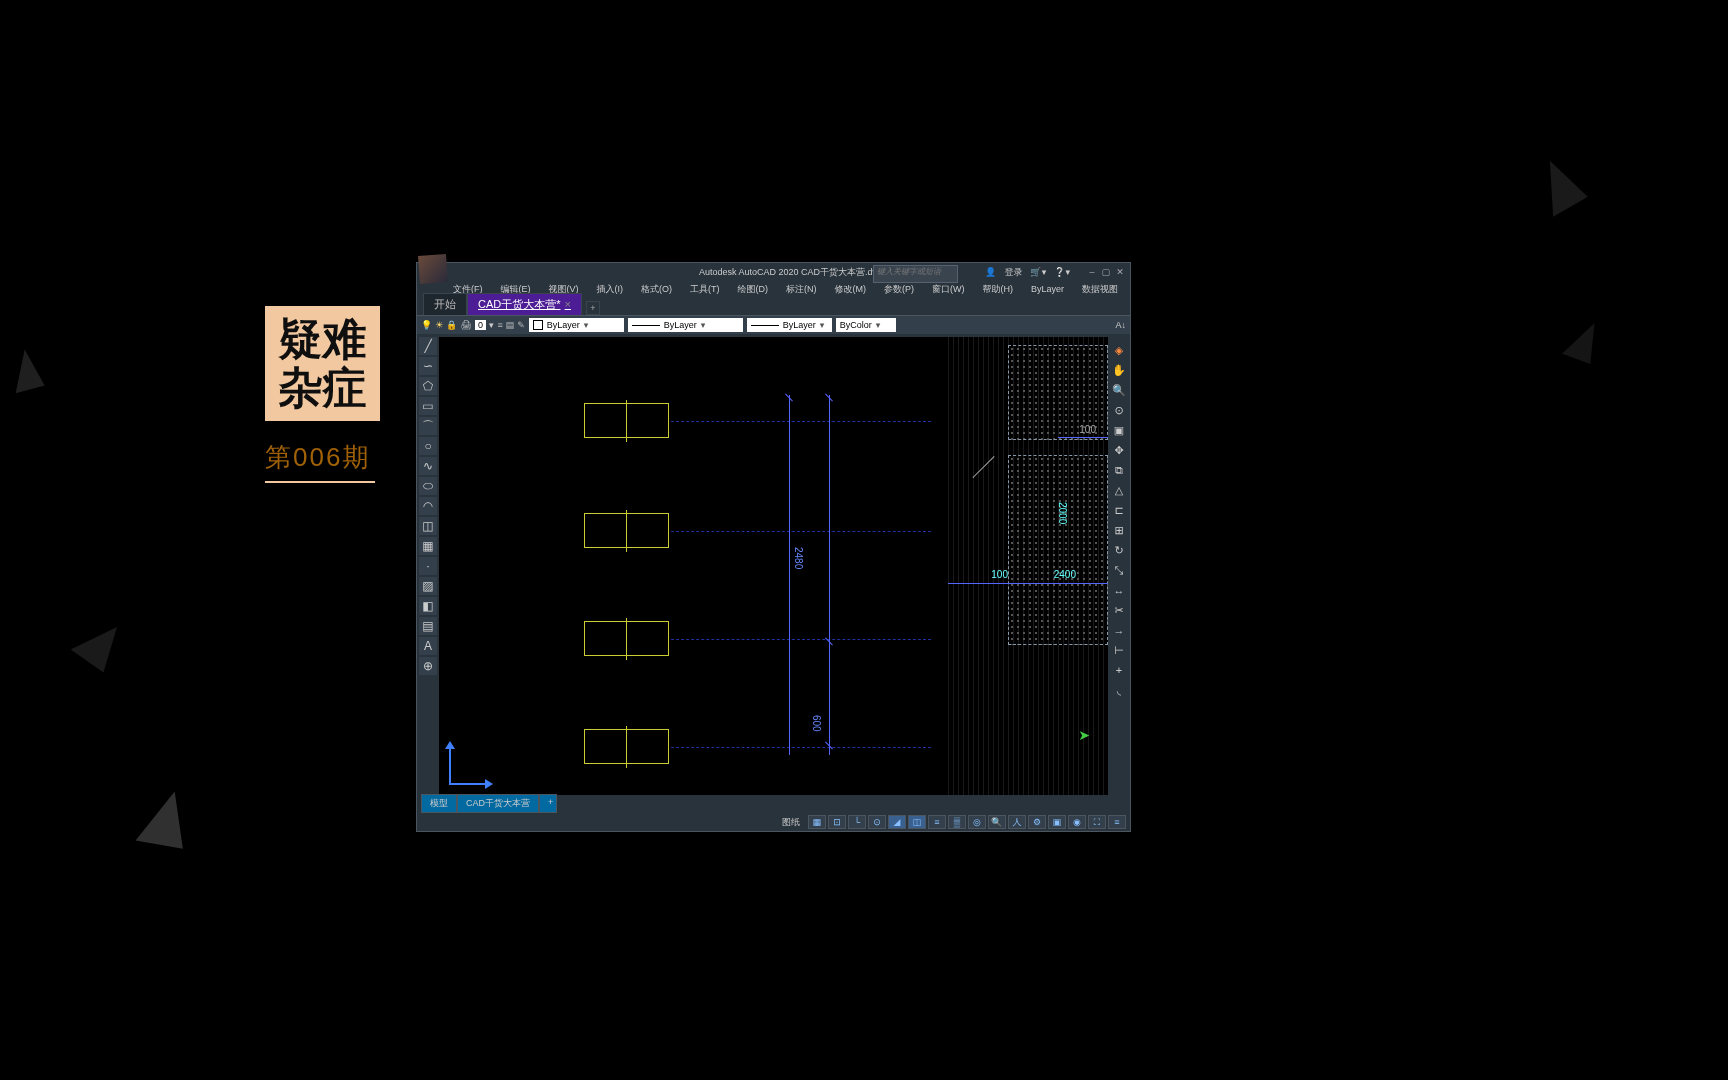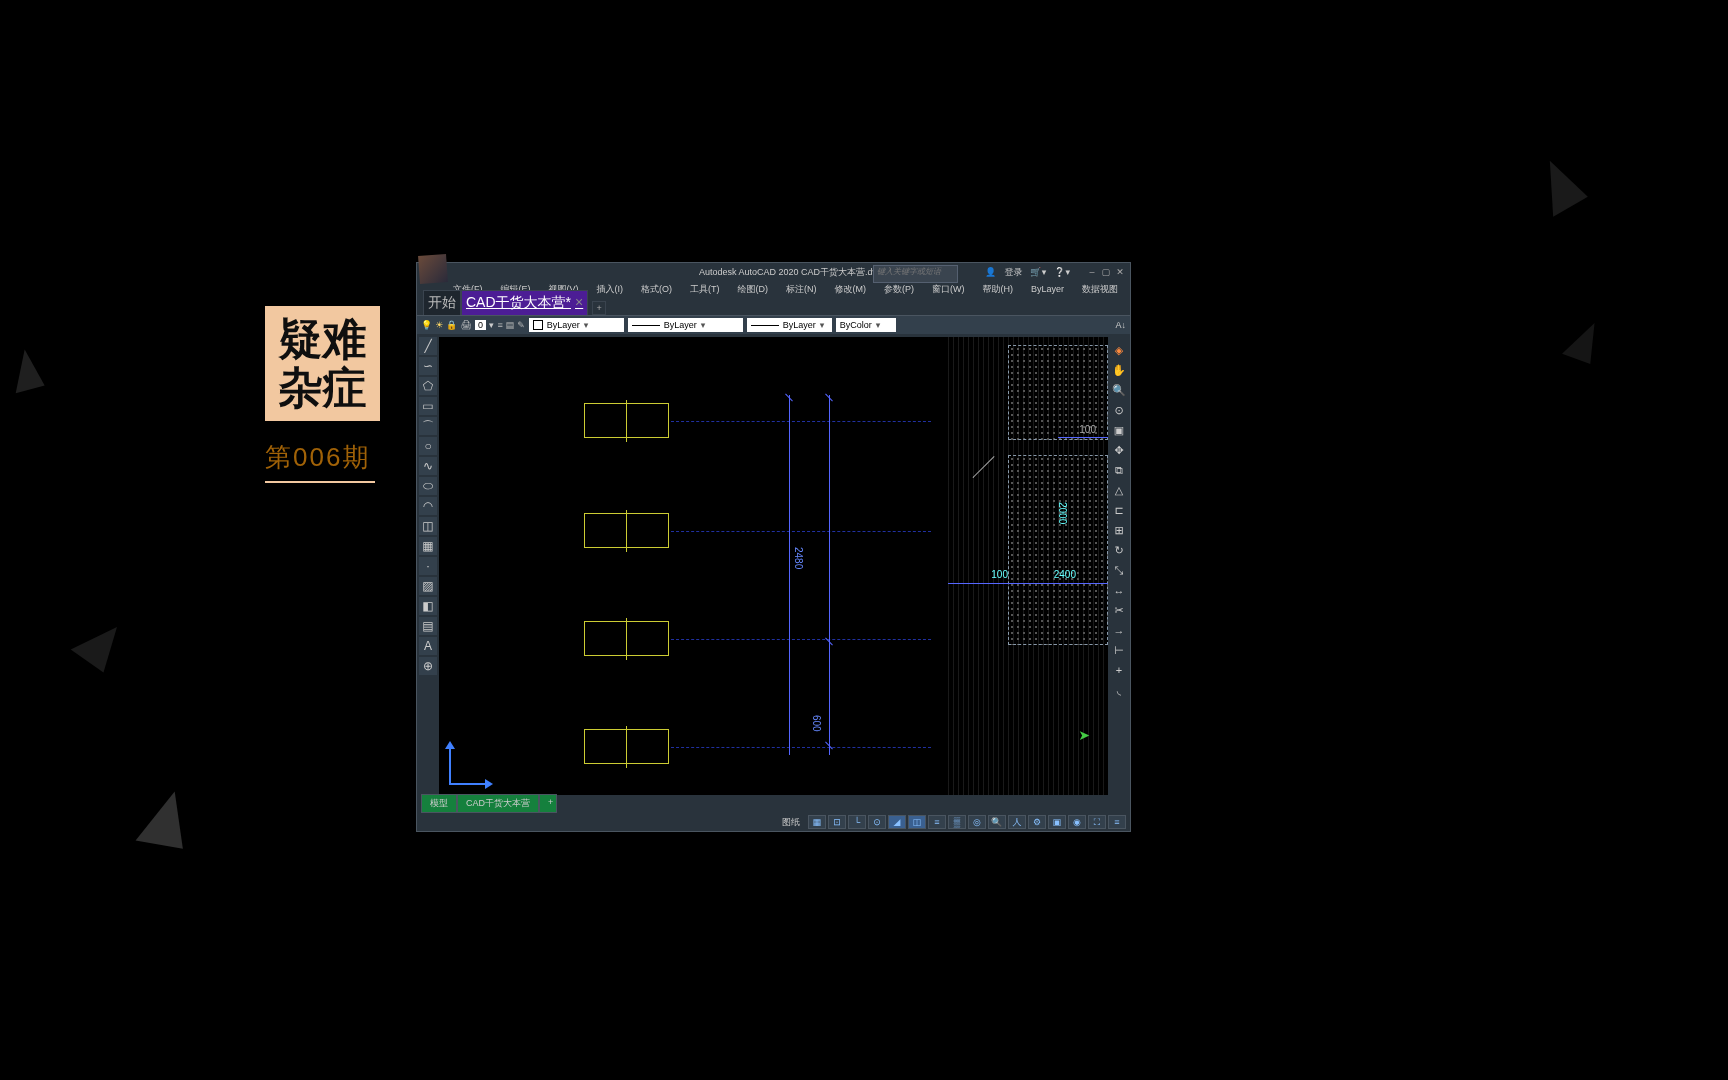--- a/index.html
+++ b/index.html
@@ -25,21 +25,21 @@
 .titlebar-center { flex:1; text-align:center; font-size:9px; }
 .search-box { position:absolute; right:172px; top:2px; width:85px; height:18px; background:#3a444f; border:1px solid #556070; color:#777; font-size:8px; padding:0 3px; font-style:italic; }
 .titlebar-right { position:absolute; right:4px; display:flex; gap:8px; align-items:center; }
 .titlebar-icon { color:#ccc; font-size:9px; }
 .winbtns { display:flex; margin-left:8px; gap:2px; }
 .winbtn { width:12px; height:12px; color:#aaa; font-size:9px; display:flex; align-items:center; justify-content:center; }
 
 .menubar { height:16px; display:flex; gap:10px; padding:0 4px 0 32px; align-items:center; color:#ccc; font-size:9px; }
 .menubar span { padding:0 4px; }
 .doc-tabs { height:18px; background:#29333c; display:flex; align-items:end; padding-left:6px; gap:0; }
-.doc-tab { padding:3px 4px; background:#1e262e; border:1px solid #3a444f; border-bottom:none; color:#bbb; font-size:14px; }
+.doc-tab { padding:3px 10px; background:#1e262e; border:1px solid #3a444f; border-bottom:none; color:#bbb; font-size:11px; }
 .doc-tab.active { background:#4c1d95; color:#fff;text-decoration:underline; }
 .doc-tab-close { margin-left:4px; color:#888; }
 .doc-tab-plus { width:14px; height:14px; color:#aaa; margin-left:4px; display:flex; align-items:center; justify-content:center; border:1px solid #3a444f; }
 
 .props-bar { height:20px; background:#33404c; border-top:1px solid #4a5560; border-bottom:1px solid #29333c; display:flex; align-items:center; gap:4px; padding:0 4px; }
 .layer-icons { display:flex; gap:3px; align-items:center; font-size:9px; }
 .bulb { color:#ffcc33; }
 .sun { color:#ffd966; }
 .lock { color:#88aaff; }
 .layer-num { background:#fff; color:#000; padding:0 3px; font-size:9px; }
@@ -58,21 +58,21 @@
 .rect-y { position:absolute; border:1px solid #cccc33; }
 .dim-line { position:absolute; background:#5566ff; }
 .dim-v { width:1px; }
 .dim-h { height:1px; }
 .tick { position:absolute; width:8px; height:8px; }
 .tick::before { content:''; position:absolute; width:10px; height:1px; background:#5566ff; transform:rotate(45deg); top:4px; left:-1px; }
 .dim-dash { border-top:1px dashed #2030a0; }
 .ucs { position:absolute; left:10px; bottom:10px; width:45px; height:45px; }
 .ucs-line { position:absolute; background:#4080ff; }
 .model-tabs { position:absolute; left:4px; bottom:18px; display:flex; gap:0; }
-.model-tab { padding:2px 8px; background:#15803d; color:#ccc; font-size:9px; border:1px solid #4a5560; }
+.model-tab { padding:2px 8px; background:#0369a1; color:#ccc; font-size:9px; border:1px solid #4a5560; }
 .status-bar { position:absolute; bottom:0; left:0; right:0; height:18px; background:#29333c; display:flex; align-items:center; justify-content:flex-end; gap:2px; padding:0 4px; }
 .status-btn { width:18px; height:14px; background:#33404c; color:#88c0ff; font-size:9px; display:flex; align-items:center; justify-content:center; border:1px solid #4a5560; }
 .status-btn.filled { background:#3a6090; }
 .status-label { color:#ccc; font-size:9px; margin-right:6px; }
 
 .hatch-area { position:absolute; right:0; top:0; width:160px; height:460px; overflow:hidden; }
 .hatch-area::before { content:''; position:absolute; inset:0; background:repeating-linear-gradient(90deg,#333 0,#333 1px,transparent 1px,transparent 5px); opacity:.5; }
 .dot-hatch { position:absolute; background:radial-gradient(circle,#555 1px,transparent 1px); background-size:6px 6px; border:1px dashed #8899aa; }
 .cyan-text { color:#66ffff; font-size:10px; position:absolute; }
 .blue-text { color:#6688ff; font-size:10px; position:absolute; }

